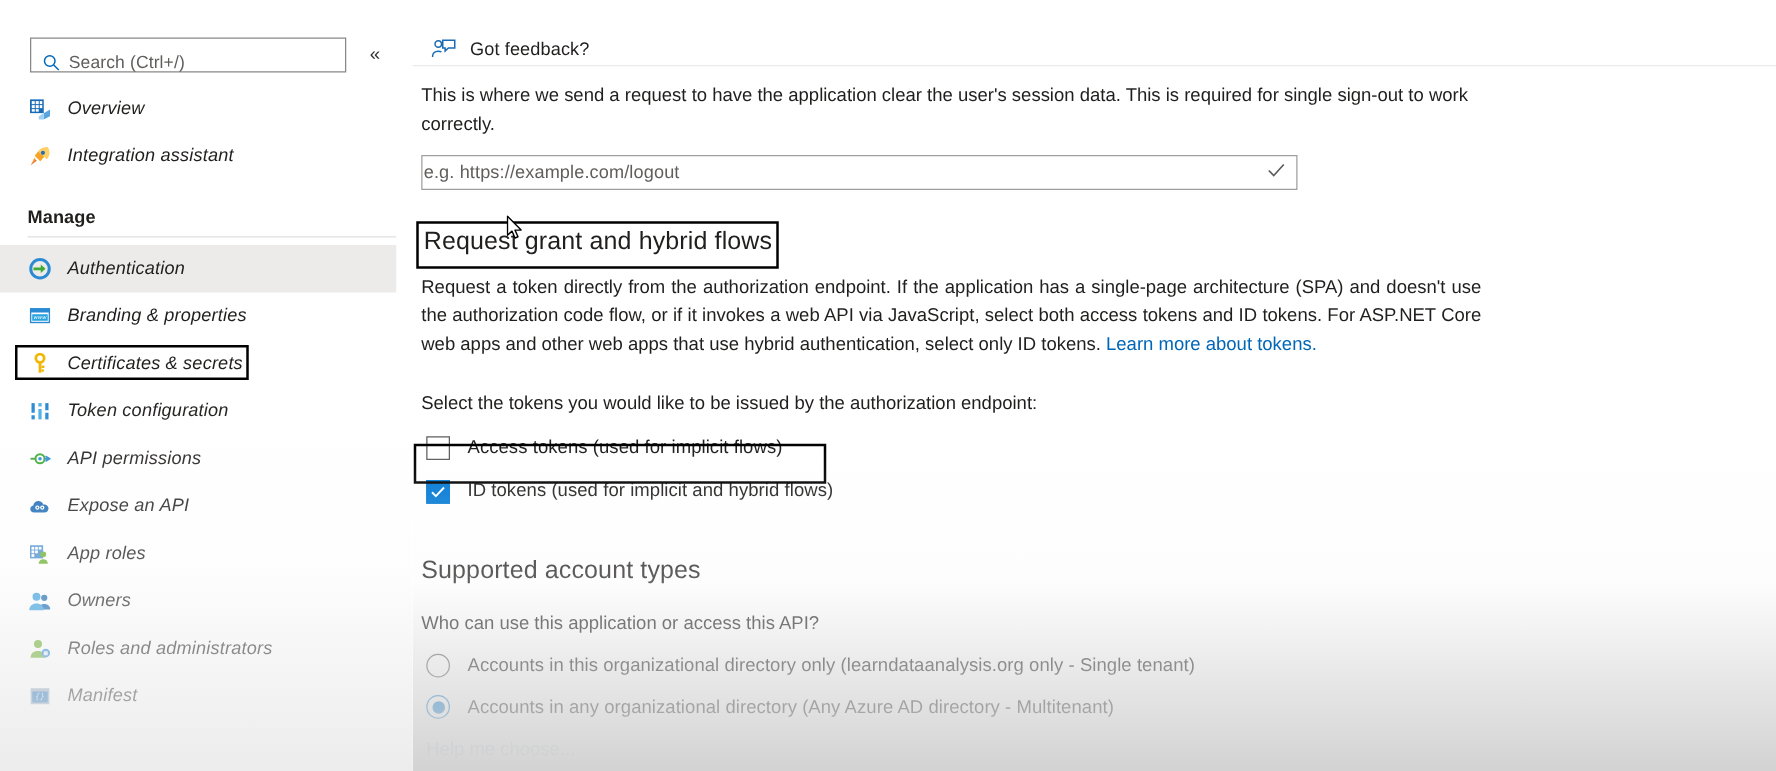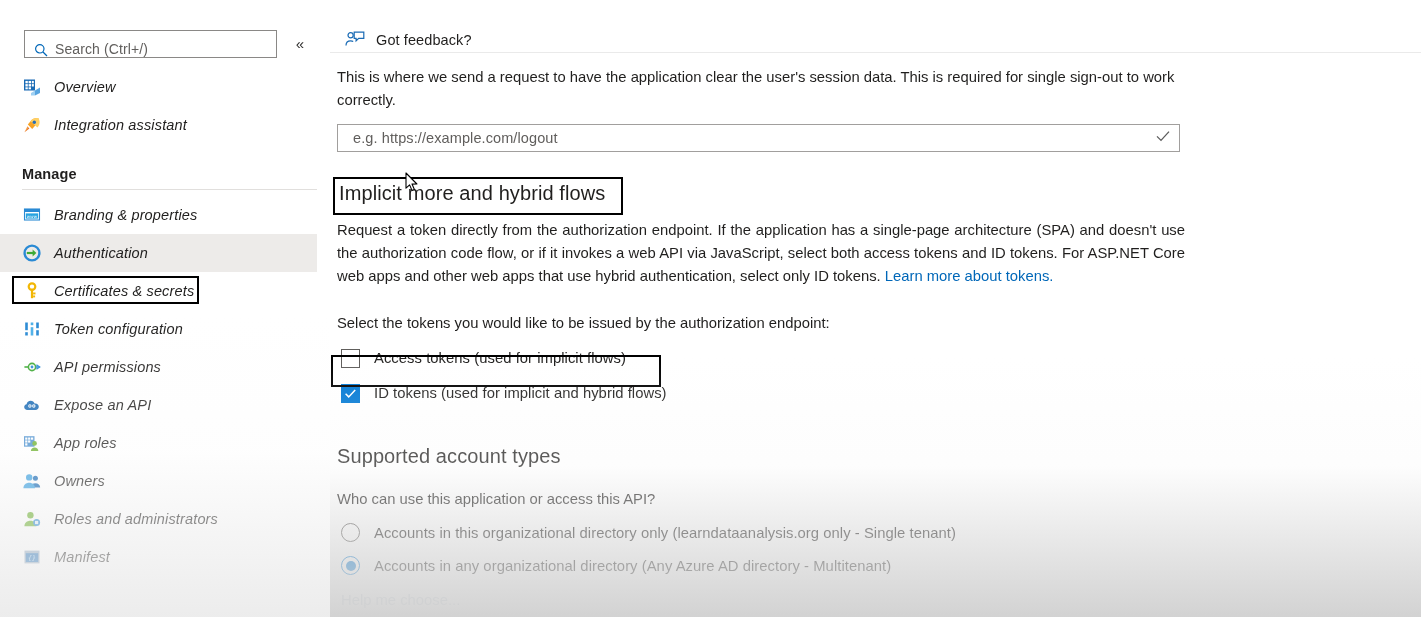--- a/index.html
+++ b/index.html
@@ -179,27 +179,27 @@
     color: #201f1e;
     letter-spacing: 0px;
     max-width: 848px;
     margin: 0;
   }
   .para.just { text-align: justify; }
   .p-logout { margin-top: 13px; }
 
   .url-input {
     margin-top: 12px;
-    width: 843px;
+    width: 701px;
     height: 28px;
     border: 1px solid #a19f9d;
     background: #ffffff;
     display: flex;
     align-items: center;
-    padding: 0 8px 0 15px;
+    padding: 0 8px 0 1px;
     justify-content: space-between;
   }
   .url-input .ph {
     font-size: 14.5px;
     color: #605e5c;
     letter-spacing: .1px;
   }
 
   .sec-head {
     font-size: 20px;
@@ -361,41 +361,41 @@
       </div>
     </div>
 
     <div class="group-head">
       <div class="gtitle">Manage</div>
       <div class="rule"></div>
     </div>
 
     <div class="nav-list" style="margin-top:6px;">
 
+      <div class="nav-item selected">
+        <span class="ico">
+          <svg width="18" height="18" viewBox="0 0 18 18">
+            <circle cx="9" cy="9" r="7.4" fill="none" stroke="#2a8ad4" stroke-width="2.4"></circle>
+            <path d="M3.8 9 L11.2 9" stroke="#3faa35" stroke-width="2.2"></path>
+            <path d="M9.6 5.6 L13.4 9 L9.6 12.4 Z" fill="#3faa35"></path>
+          </svg>
+        </span>
+        <span class="lbl">Authentication</span>
+      </div>
+
       <div class="nav-item">
         <span class="ico">
           <svg width="18" height="18" viewBox="0 0 18 18">
             <rect x="1.5" y="3" width="15" height="11" fill="#ffffff" stroke="#2a8ad4" stroke-width="1.1"></rect>
             <rect x="1.5" y="3" width="15" height="3" fill="#2a8ad4"></rect>
             <rect x="2.8" y="7.4" width="12.4" height="5.2" fill="#27a3e0"></rect>
             <text x="9" y="11.5" font-size="4.2" fill="#ffffff" text-anchor="middle" font-family="DejaVu Sans, sans-serif">www</text>
           </svg>
         </span>
         <span class="lbl">Branding &amp; properties</span>
-      </div>
-
-      <div class="nav-item selected">
-        <span class="ico">
-          <svg width="18" height="18" viewBox="0 0 18 18">
-            <circle cx="9" cy="9" r="7.4" fill="none" stroke="#2a8ad4" stroke-width="2.4"></circle>
-            <path d="M3.8 9 L11.2 9" stroke="#3faa35" stroke-width="2.2"></path>
-            <path d="M9.6 5.6 L13.4 9 L9.6 12.4 Z" fill="#3faa35"></path>
-          </svg>
-        </span>
-        <span class="lbl">Authentication</span>
       </div>
 
       <div class="nav-item">
         <span class="ico">
           <svg width="18" height="18" viewBox="0 0 18 18">
             <circle cx="9" cy="4.6" r="3.3" fill="none" stroke="#f2b705" stroke-width="2.2"></circle>
             <rect x="7.9" y="6.8" width="2.2" height="9.4" fill="#f2b705"></rect>
             <rect x="10.1" y="10.5" width="2.4" height="1.9" fill="#f2b705"></rect>
             <rect x="10.1" y="13.5" width="2.0" height="1.9" fill="#f2b705"></rect>
           </svg>
@@ -523,21 +523,21 @@
 
       <div class="url-input">
         <span class="ph">e.g. https://example.com/logout</span>
         <span>
           <svg width="16" height="14" viewBox="0 0 16 14">
             <path d="M2 7.4 L6 11.4 L14 2.6" fill="none" stroke="#5c5c5c" stroke-width="1.3"></path>
           </svg>
         </span>
       </div>
 
-      <h2 class="sec-head h-implicit">Implicit more and hybrid flows</h2>
+      <h2 class="sec-head h-implicit">Request grant and hybrid flows</h2>
 
       <p class="para just p-implicit"><span>Request a token directly from the authorization endpoint. If the application has a single-page architecture (SPA) and doesn't use the authorization code flow, or if it invokes a web API via JavaScript, select both access tokens and ID tokens. For ASP.NET Core web apps and other web apps that use hybrid authentication, select only ID tokens. </span><a class="lnk">Learn more about tokens.</a></p>
 
       <p class="para p-select">Select the tokens you would like to be issued by the authorization endpoint:</p>
 
       <div class="check-row">
         <span class="cb"></span>
         <span class="clbl">Access tokens (used for implicit flows)</span>
       </div>
 

